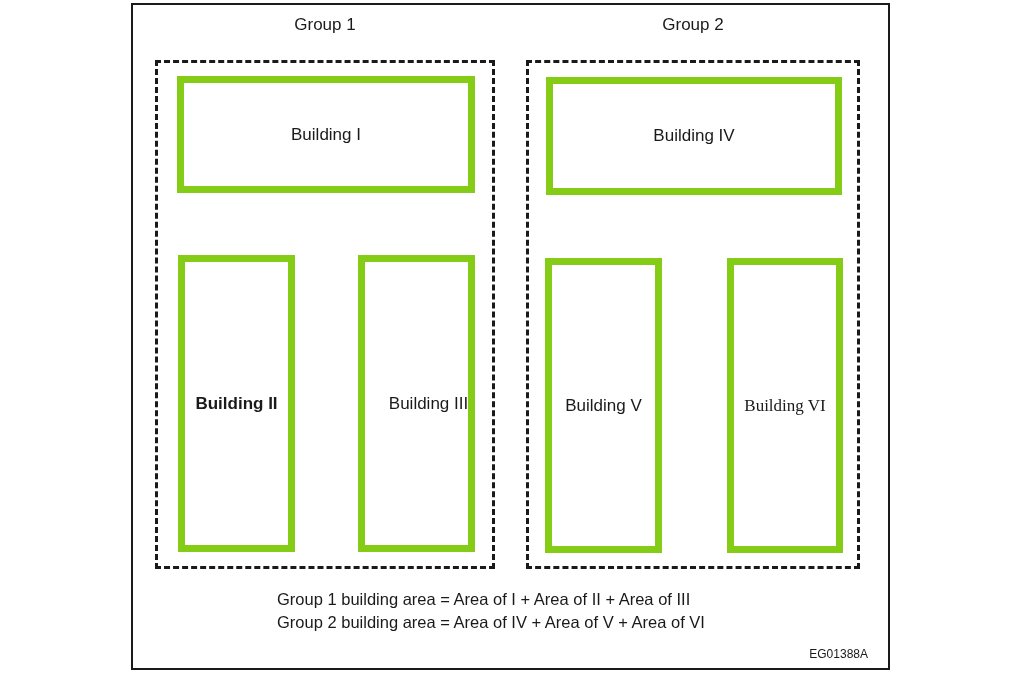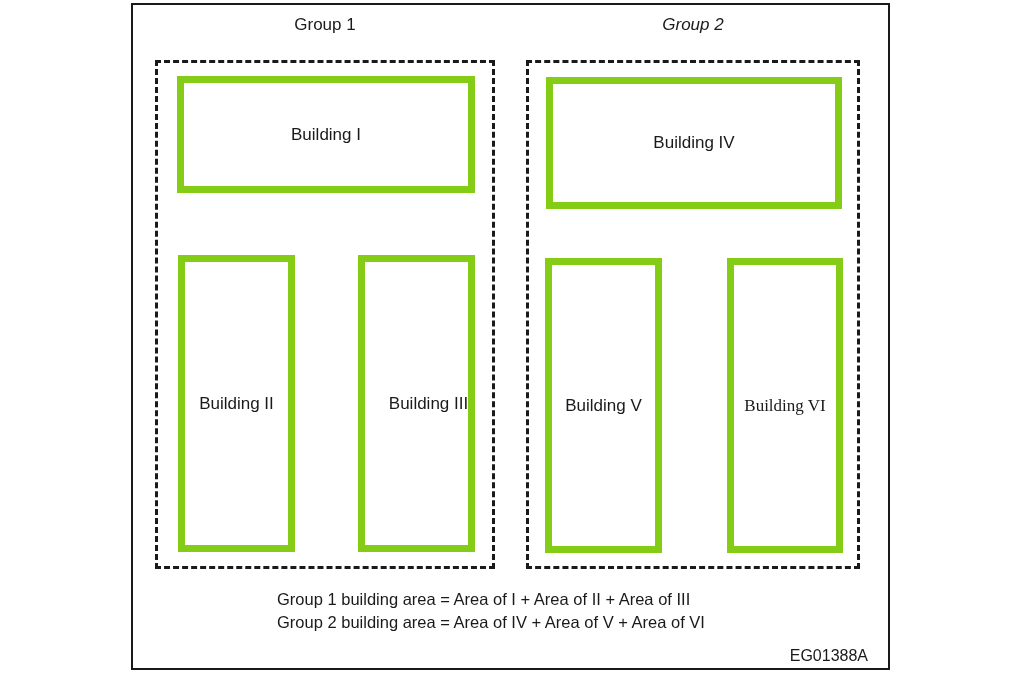--- a/index.html
+++ b/index.html
@@ -27,59 +27,59 @@
     background: #ffffff;
   }
   .group-label {
     position: absolute;
     top: 15px;
     font-size: 17px;
     text-align: center;
     white-space: nowrap;
   }
   .group-label.g1 { left: 155px; width: 340px; }
-  .group-label.g2 { left: 526px; width: 334px; font-style: italic; }
+  .group-label.g2 { left: 526px; width: 334px; }
   .group-box {
     position: absolute;
     border: 3px dashed #1a1a1a;
     box-sizing: border-box;
   }
   .group-box.g1 { left: 155px; top: 60px; width: 340px; height: 509px; }
   .group-box.g2 { left: 526px; top: 60px; width: 334px; height: 509px; }
   .building {
     position: absolute;
     border: 7px solid #84cc16;
     box-sizing: border-box;
     background: #ffffff;
     display: flex;
     align-items: center;
     justify-content: center;
     font-size: 17px;
     white-space: nowrap;
   }
   .b1 { left: 177px; top: 76px;  width: 298px; height: 117px; }
-  .b2 { left: 178px; top: 255px; width: 117px; height: 297px; }
+  .b2 { left: 178px; top: 255px; width: 117px; height: 297px; font-weight: bold; }
   .b3 { left: 358px; top: 255px; width: 117px; height: 297px; padding-left: 24px; }
-  .b4 { left: 546px; top: 77px;  width: 296px; height: 132px; }
+  .b4 { left: 546px; top: 77px;  width: 296px; height: 118px; }
   .b5 { left: 545px; top: 258px; width: 117px; height: 295px; }
   .b6 { left: 727px; top: 258px; width: 116px; height: 295px; font-family: Liberation Serif, serif; }
   .caption {
     position: absolute;
     left: 277px;
     top: 588px;
     font-size: 16.5px;
     line-height: 23px;
     text-align: left;
     white-space: nowrap;
   }
   .figure-code {
     position: absolute;
     right: 160px;
     top: 647px;
-    font-size: 16px;
+    font-size: 12px;
     white-space: nowrap;
   }
 </style>
 </head>
 <body>
 
 <div class="canvas">
 
   <div class="outer-border"></div>
 

